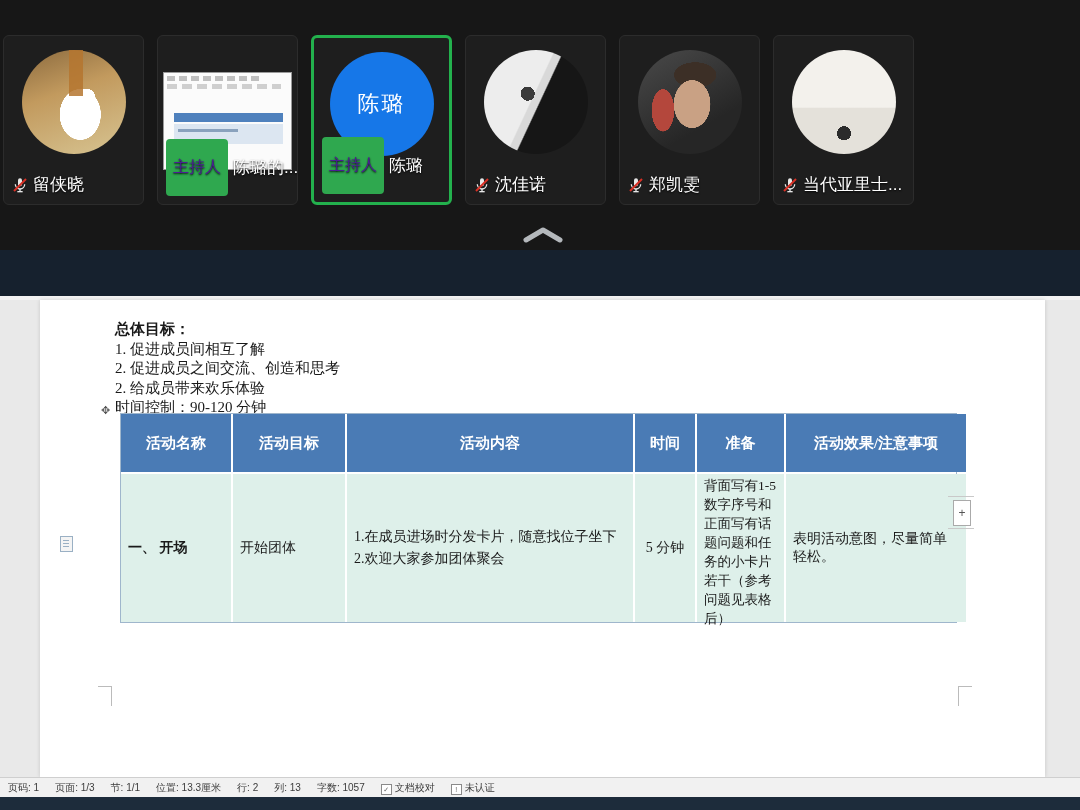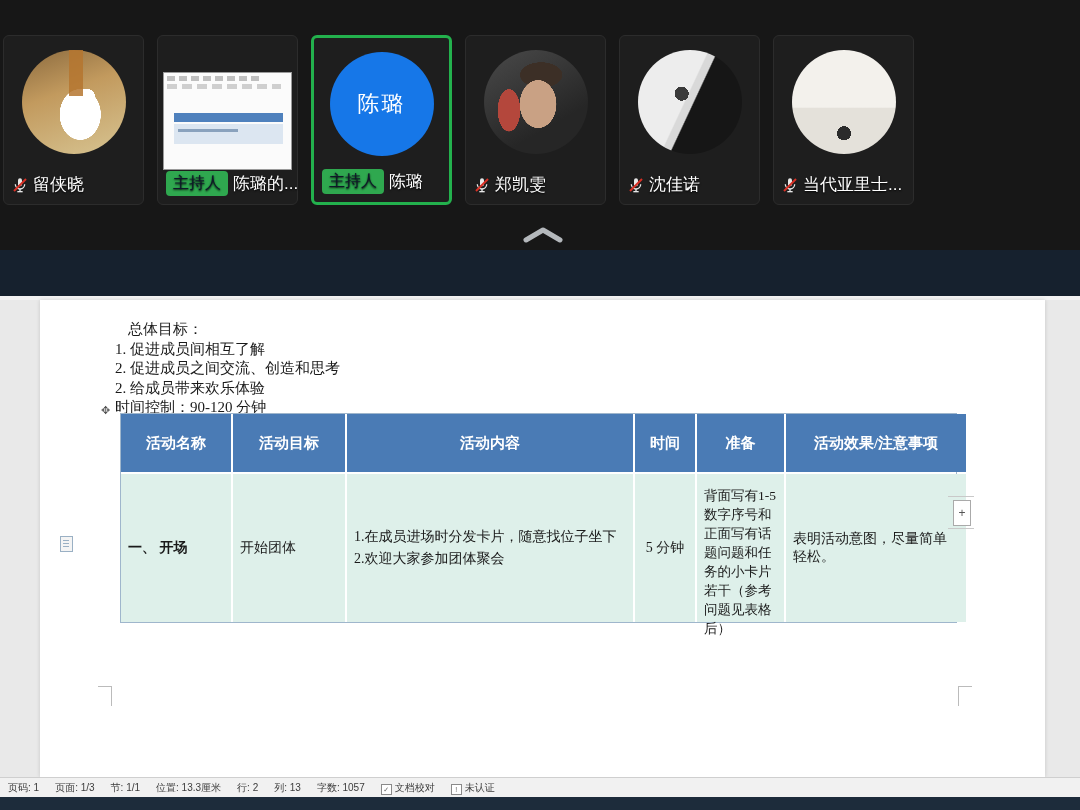--- a/index.html
+++ b/index.html
@@ -27,57 +27,57 @@
   .avatar-portrait{background:
       radial-gradient(ellipse 26px 34px at 52% 52%, #c9a184 0 70%, rgba(0,0,0,0) 71%),
       radial-gradient(ellipse 16px 30px at 24% 58%, #b4473c 0 70%, rgba(0,0,0,0) 71%),
       radial-gradient(ellipse 30px 18px at 55% 24%, #3c2f26 0 70%, rgba(0,0,0,0) 71%),
       linear-gradient(150deg,#4a4a4a 0%,#262626 70%);}
   .avatar-ceiling{background:
       radial-gradient(circle 7px at 50% 80%, #2b2b2b 0 100%, rgba(0,0,0,0) 100%),
       linear-gradient(180deg,#f3f1ec 0 55%,#e4e1da 56% 100%);}
   .thumb-label{position:absolute;left:8px;bottom:8px;display:flex;align-items:center;gap:5px;
                color:#fff;font-size:17px;white-space:nowrap;text-shadow:0 1px 2px #000;}
-  .badge{background:#2fa84f;color:#0f172a;border-radius:4px;padding:2px 7px;font-size:16px;}
+  .badge{background:#2fa84f;color:#4c1d95;border-radius:4px;padding:18px 7px;font-size:16px;}
   .mini-win{position:absolute;left:5px;right:5px;top:36px;height:96px;background:#fbfbfb;
             border:1px solid #9a9a9a;}
   .mini-bar1{position:absolute;left:3px;top:3px;right:30px;height:5px;
              background:repeating-linear-gradient(90deg,#bfbfbf 0 8px,transparent 8px 12px);}
   .mini-bar2{position:absolute;left:3px;top:11px;right:10px;height:5px;
              background:repeating-linear-gradient(90deg,#cfcfcf 0 10px,transparent 10px 15px);}
   .mini-thead{position:absolute;left:10px;right:8px;top:40px;height:9px;background:#4f81bd;}
   .mini-trow{position:absolute;left:10px;right:8px;top:51px;height:20px;background:#dce6f1;}
   .mini-text{position:absolute;left:14px;top:56px;width:60px;height:3px;background:#8aa2bd;}
   .chevron{position:absolute;left:521px;top:226px;width:44px;height:18px;cursor:pointer;}
 
   
   .navy-band{position:absolute;left:0;top:250px;width:1080px;height:46px;background:#16212e;}
 
   
   .doc-area{position:absolute;left:0;top:296px;width:1080px;height:481px;background:#e9e9e9;}
   .doc-topstrip{position:absolute;left:0;top:0;width:100%;height:4px;background:#f3f3f3;}
   .page{position:absolute;left:40px;top:4px;width:1005px;height:477px;background:#fff;
         box-shadow:0 0 4px rgba(0,0,0,.15);font-family:"Liberation Serif",serif;color:#1a1a1a;}
   .goals{position:absolute;left:75px;top:20px;font-size:15px;line-height:19.5px;}
-  .goals .head{font-weight:normal;margin-left:13px;}
+  .goals .head{font-weight:bold;}
   .time-line{position:relative;}
   .move-cursor{position:absolute;left:-14px;top:3px;font-size:11px;color:#555;font-family:"DejaVu Sans",sans-serif;}
 
   .doc-table{position:absolute;left:80px;top:113px;width:835px;display:grid;
              grid-template-columns:110px 112px 286px 60px 87px 180px;
              grid-auto-rows:min-content;gap:2px;background:#fff;
              border:1px solid #9fb6cc;box-sizing:content-box;}
   .th{background:#4a7bb5;color:#fff;font-size:15px;font-weight:bold;height:58px;
       display:flex;align-items:center;justify-content:center;}
   .td{background:#def0ea;font-size:14px;height:148px;box-sizing:border-box;padding:6px 7px;
       display:flex;flex-direction:column;justify-content:center;}
   .td.top{justify-content:flex-start;}
   .td.center{align-items:center;text-align:right;}
   .cell-name{font-weight:bold;}
-  .prep-cell{font-size:13.5px;line-height:19px;padding-top:12px;}
+  .prep-cell{font-size:13.5px;line-height:19px;padding-top:2px;}
   .content-cell div{line-height:22px;}
   .insert-col-btn{position:absolute;left:913px;top:200px;width:16px;height:24px;background:#fff;
       border:1px solid #aaa;color:#555;font-size:12px;display:flex;align-items:center;
       justify-content:center;font-family:"Liberation Sans",sans-serif;cursor:pointer;}
   .insert-line{position:absolute;left:908px;top:196px;width:26px;height:1px;background:#c9c9c9;}
   .insert-line2{position:absolute;left:908px;top:228px;width:26px;height:1px;background:#c9c9c9;}
   .margin-mark{position:absolute;width:14px;height:20px;}
   .margin-mark .h{position:absolute;top:0;width:14px;height:1px;background:#bbb;}
   .margin-mark .v{position:absolute;top:0;width:1px;height:20px;background:#bbb;}
   .mm-left{left:58px;top:386px;}  .mm-left .v{right:0;}
@@ -151,44 +151,44 @@
         <div class="avatar avatar-blue">
           <span>陈璐</span>
         </div>
         <div class="thumb-label">
           <span class="badge">主持人</span>
           <span>陈璐</span>
         </div>
       </div>
 
       <div class="thumb">
+        <div class="avatar avatar-cat2"></div>
+        <div class="thumb-label">
+          <svg width="16" height="16" viewBox="0 0 24 24">
+            <rect x="9" y="2" width="6" height="12" rx="3" fill="#e8e8e8"></rect>
+            <path d="M5 11a7 7 0 0 0 14 0" stroke="#e8e8e8" stroke-width="2" fill="none"></path>
+            <line x1="12" y1="18" x2="12" y2="22" stroke="#e8e8e8" stroke-width="2"></line>
+            <line x1="8" y1="22" x2="16" y2="22" stroke="#e8e8e8" stroke-width="2"></line>
+            <line x1="3" y1="21" x2="21" y2="3" stroke="#d93025" stroke-width="3"></line>
+          </svg>
+          <span>沈佳诺</span>
+        </div>
+      </div>
+
+      <div class="thumb">
         <div class="avatar avatar-portrait"></div>
         <div class="thumb-label">
           <svg width="16" height="16" viewBox="0 0 24 24">
             <rect x="9" y="2" width="6" height="12" rx="3" fill="#e8e8e8"></rect>
             <path d="M5 11a7 7 0 0 0 14 0" stroke="#e8e8e8" stroke-width="2" fill="none"></path>
             <line x1="12" y1="18" x2="12" y2="22" stroke="#e8e8e8" stroke-width="2"></line>
             <line x1="8" y1="22" x2="16" y2="22" stroke="#e8e8e8" stroke-width="2"></line>
             <line x1="3" y1="21" x2="21" y2="3" stroke="#d93025" stroke-width="3"></line>
           </svg>
           <span>郑凯雯</span>
-        </div>
-      </div>
-
-      <div class="thumb">
-        <div class="avatar avatar-cat2"></div>
-        <div class="thumb-label">
-          <svg width="16" height="16" viewBox="0 0 24 24">
-            <rect x="9" y="2" width="6" height="12" rx="3" fill="#e8e8e8"></rect>
-            <path d="M5 11a7 7 0 0 0 14 0" stroke="#e8e8e8" stroke-width="2" fill="none"></path>
-            <line x1="12" y1="18" x2="12" y2="22" stroke="#e8e8e8" stroke-width="2"></line>
-            <line x1="8" y1="22" x2="16" y2="22" stroke="#e8e8e8" stroke-width="2"></line>
-            <line x1="3" y1="21" x2="21" y2="3" stroke="#d93025" stroke-width="3"></line>
-          </svg>
-          <span>沈佳诺</span>
         </div>
       </div>
 
       <div class="thumb">
         <div class="avatar avatar-ceiling"></div>
         <div class="thumb-label">
           <svg width="16" height="16" viewBox="0 0 24 24">
             <rect x="9" y="2" width="6" height="12" rx="3" fill="#e8e8e8"></rect>
             <path d="M5 11a7 7 0 0 0 14 0" stroke="#e8e8e8" stroke-width="2" fill="none"></path>
             <line x1="12" y1="18" x2="12" y2="22" stroke="#e8e8e8" stroke-width="2"></line>

